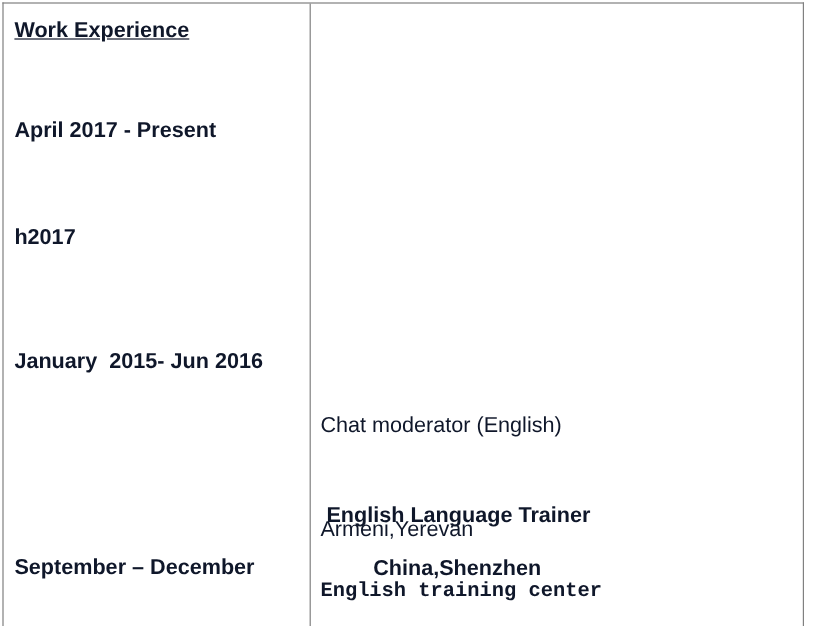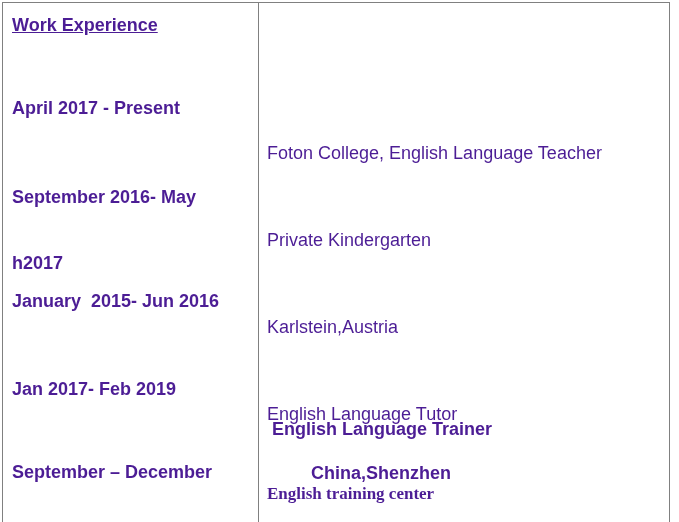--- a/index.html
+++ b/index.html
@@ -7,21 +7,21 @@
     padding: 0;
     background: #ffffff;
   }
   .canvas {
     position: relative;
     width: 679px;
     height: 522px;
     background: #ffffff;
     overflow: hidden;
     font-family: "Liberation Sans", "DejaVu Sans", sans-serif;
-    color: #4c1d95;
+    color: #0f172a;
   }
   .table-frame {
     position: absolute;
     left: 2px;
     top: 2px;
     width: 668px;
     height: 520px;
     border-top: 1px solid #808080;
     border-left: 1px solid #808080;
     border-right: 1px solid #808080;
@@ -42,58 +42,54 @@
     line-height: 29px;
   }
   .bold { font-weight: bold; }
   .heading {
     font-weight: bold;
     text-decoration: underline;
     line-height: 24px;
   }
   .wrap2 { line-height: 22px; }
   .serif {
-    font-family: Liberation Serif, serif;
+    font-family: Liberation Mono, monospace;
     font-size: 17px;
     font-weight: bold;
     line-height: 22px;
   }
   .line { display: block; }
 </style>
 </head>
 <body>
 
 <div class="canvas">
 
   <div class="table-frame">
     <div class="col-divider"></div>
   </div>
 
   <div class="txt heading" style="left:12px; top:13px;">Work Experience</div>
 
   <div class="txt bold" style="left:12px; top:94px;">April 2017 - Present</div>
 
   <div class="txt bold wrap2" style="left:12px; top:142px;">
-    <span class="line">September 2016- May</span>
     <span class="line">h2017</span>
   </div>
 
   <div class="txt bold" style="left:12px; top:287px;">January  2015- Jun 2016</div>
 
-  <div class="txt bold" style="left:12px; top:375px;">Jan 2017- Feb 2019</div>
 
   <div class="txt bold" style="left:12px; top:458px;text-align:center;">September – December</div>
 
-  <div class="txt" style="left:267px; top:81px;">
-    <span class="line">Foton College, English Language Teacher</span>
-    <span class="line">Private Kindergarten</span>
-    <span class="line">Karlstein,Austria</span>
-    <span class="line">English Language Tutor</span>
+
+  <div class="txt" style="left:267px; top:282px;">
+    <span class="line">Chat moderator (English)</span>
+    <span class="line">Armeni,Yerevan</span>
   </div>
-
 
   <div class="txt bold" style="left:267px; top:415px;"> English Language Trainer</div>
 
   <div class="txt bold" style="left:267px; top:459px;margin-left:44px;">China,Shenzhen</div>
 
   <div class="txt serif" style="left:267px; top:483px;">English training center</div>
 
 </div>
 
 </body></html>

